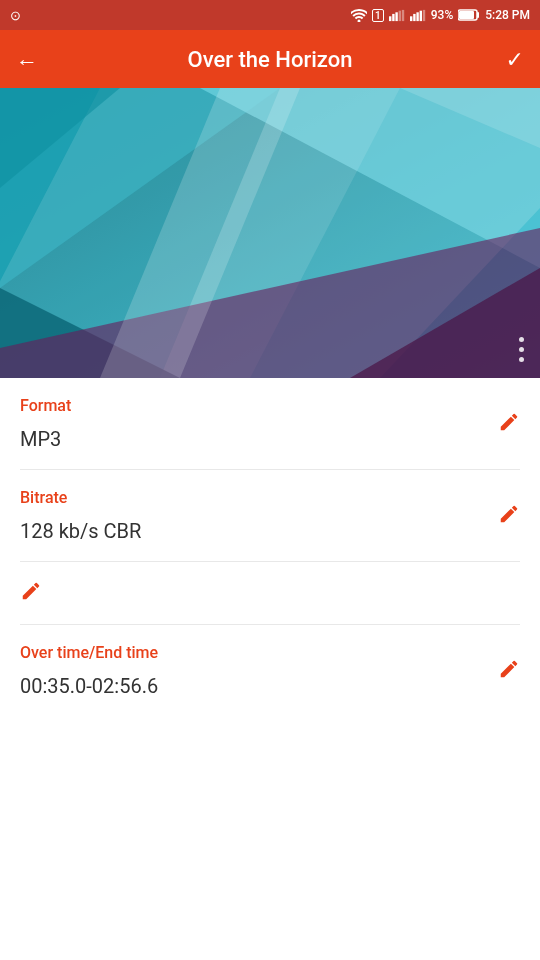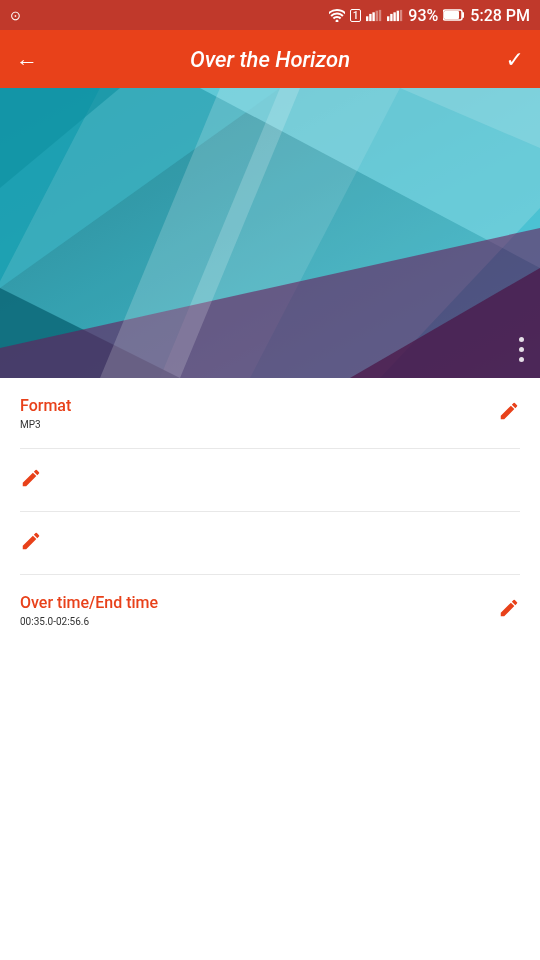--- a/index.html
+++ b/index.html
@@ -22,21 +22,21 @@
       padding: 0 10px;
       gap: 6px;
     }
     .status-bar-left {
       margin-right: auto;
       display: flex;
       align-items: center;
     }
     .status-text {
       color: white;
-      font-size: 16px;
+      font-size: 12px;
       font-weight: 500;
     }
     .status-icons {
       display: flex;
       align-items: center;
       gap: 5px;
     }
 
     
     .toolbar {
@@ -47,21 +47,20 @@
       padding: 0 16px;
       position: relative;
     }
     .toolbar-title {
       color: white;
       font-size: 22px;
       font-weight: 500;
       flex: 1;
       text-align: center;
       margin: 0 40px;
-      font-style: italic;
     }
     .toolbar-back {
       color: white;
       font-size: 22px;
       cursor: pointer;
       position: absolute;
       left: 16px;
     }
     .toolbar-check {
       color: white;
@@ -110,30 +109,30 @@
       justify-content: space-between;
       padding: 18px 0;
       border-bottom: 1px solid #e8e8e8;
     }
     .property-item:last-child {
       border-bottom: none;
     }
     .property-content {
       display: flex;
       flex-direction: column;
-      gap: 4px;
+      gap: 12px;
     }
     .property-label {
       color: #e8411a;
       font-size: 16px;
       font-weight: 500;
     }
     .property-value {
       color: #333;
-      font-size: 10px;
+      font-size: 20px;
     }
 
     
     .pencil-svg {
       width: 22px;
       height: 22px;
       fill: #e8411a;
     }
   </style>
 </head>
@@ -226,20 +225,24 @@
 <div class="property-item">
       <div class="property-content">
         <span class="property-label">Format</span>
         <span class="property-value">MP3</span>
       </div>
       <span><svg class="pencil-svg" viewBox="0 0 24 24" xmlns="http://www.w3.org/2000/svg">
       <path d="M3 17.25V21h3.75L17.81 9.94l-3.75-3.75L3 17.25zM20.71 7.04a1 1 0 0 0 0-1.41l-2.34-2.34a1 1 0 0 0-1.41 0l-1.83 1.83 3.75 3.75 1.83-1.83z"></path>
     </svg></span>
     </div>
     <div class="property-item">
+      <div class="property-content">
+        <span class="property-label">Bitrate</span>
+        <span class="property-value">128 kb/s CBR</span>
+      </div>
       <span><svg class="pencil-svg" viewBox="0 0 24 24" xmlns="http://www.w3.org/2000/svg">
       <path d="M3 17.25V21h3.75L17.81 9.94l-3.75-3.75L3 17.25zM20.71 7.04a1 1 0 0 0 0-1.41l-2.34-2.34a1 1 0 0 0-1.41 0l-1.83 1.83 3.75 3.75 1.83-1.83z"></path>
     </svg></span>
     </div>
     <div class="property-item">
       <span><svg class="pencil-svg" viewBox="0 0 24 24" xmlns="http://www.w3.org/2000/svg">
       <path d="M3 17.25V21h3.75L17.81 9.94l-3.75-3.75L3 17.25zM20.71 7.04a1 1 0 0 0 0-1.41l-2.34-2.34a1 1 0 0 0-1.41 0l-1.83 1.83 3.75 3.75 1.83-1.83z"></path>
     </svg></span>
     </div>
     <div class="property-item">

